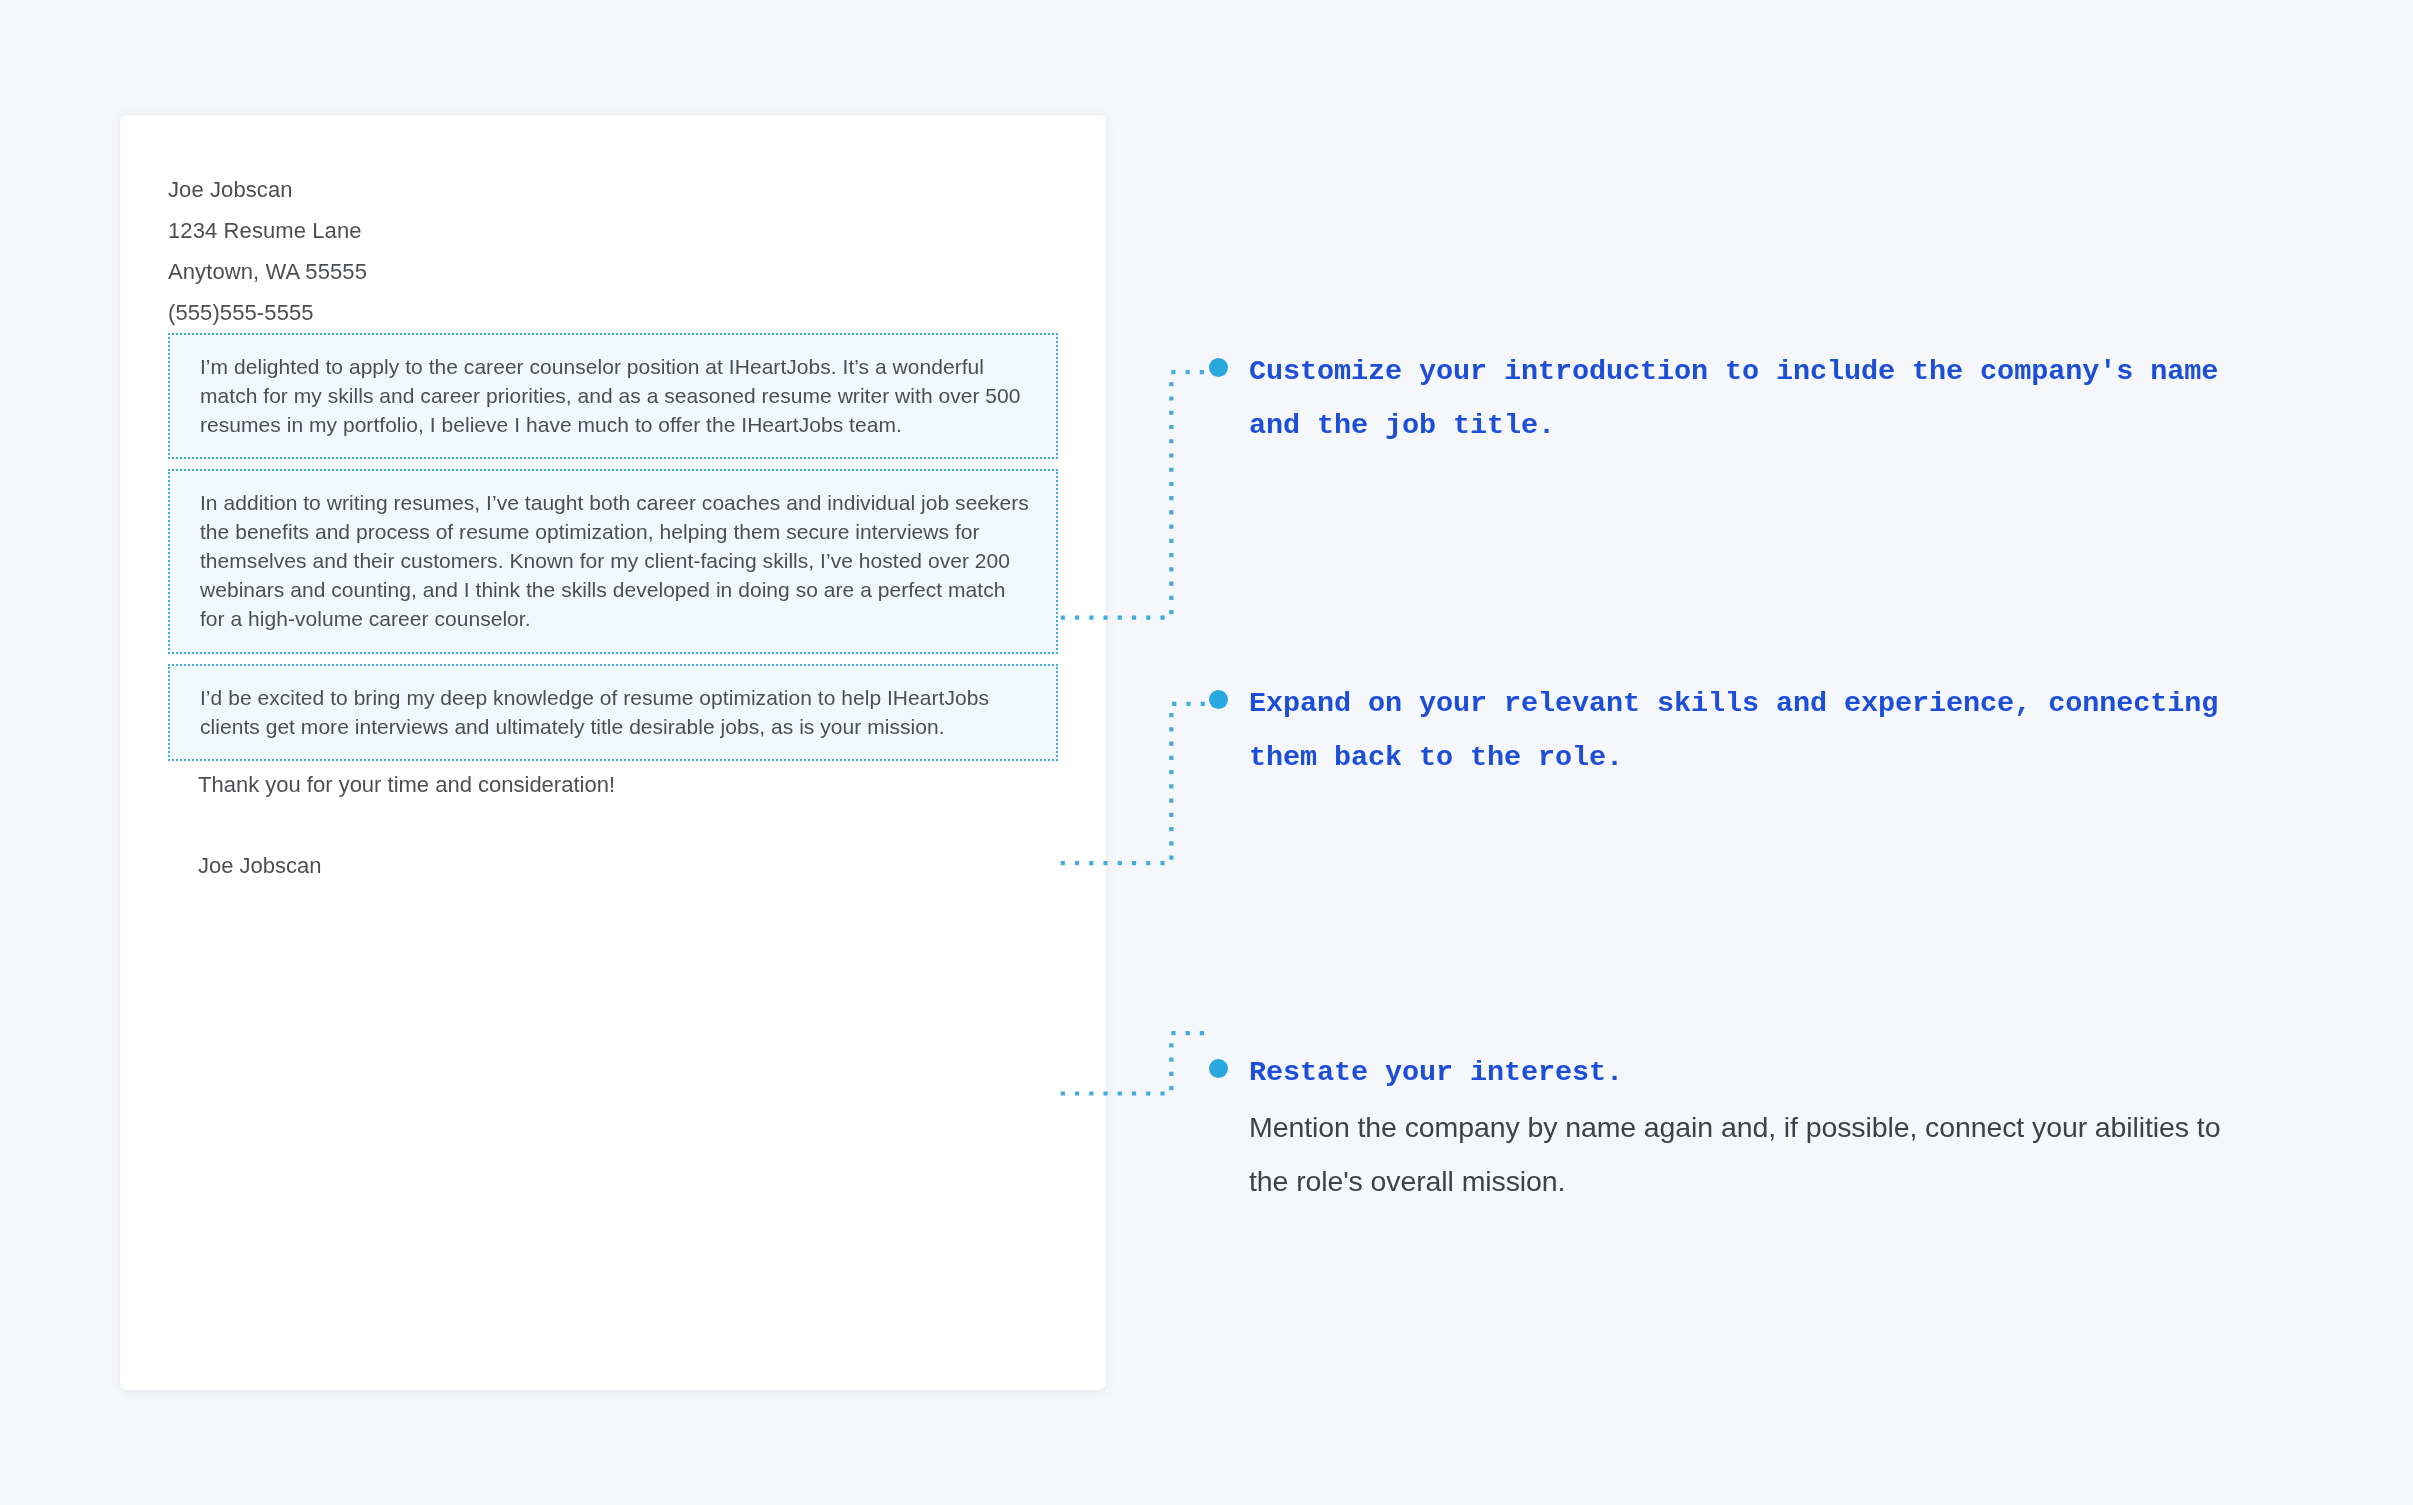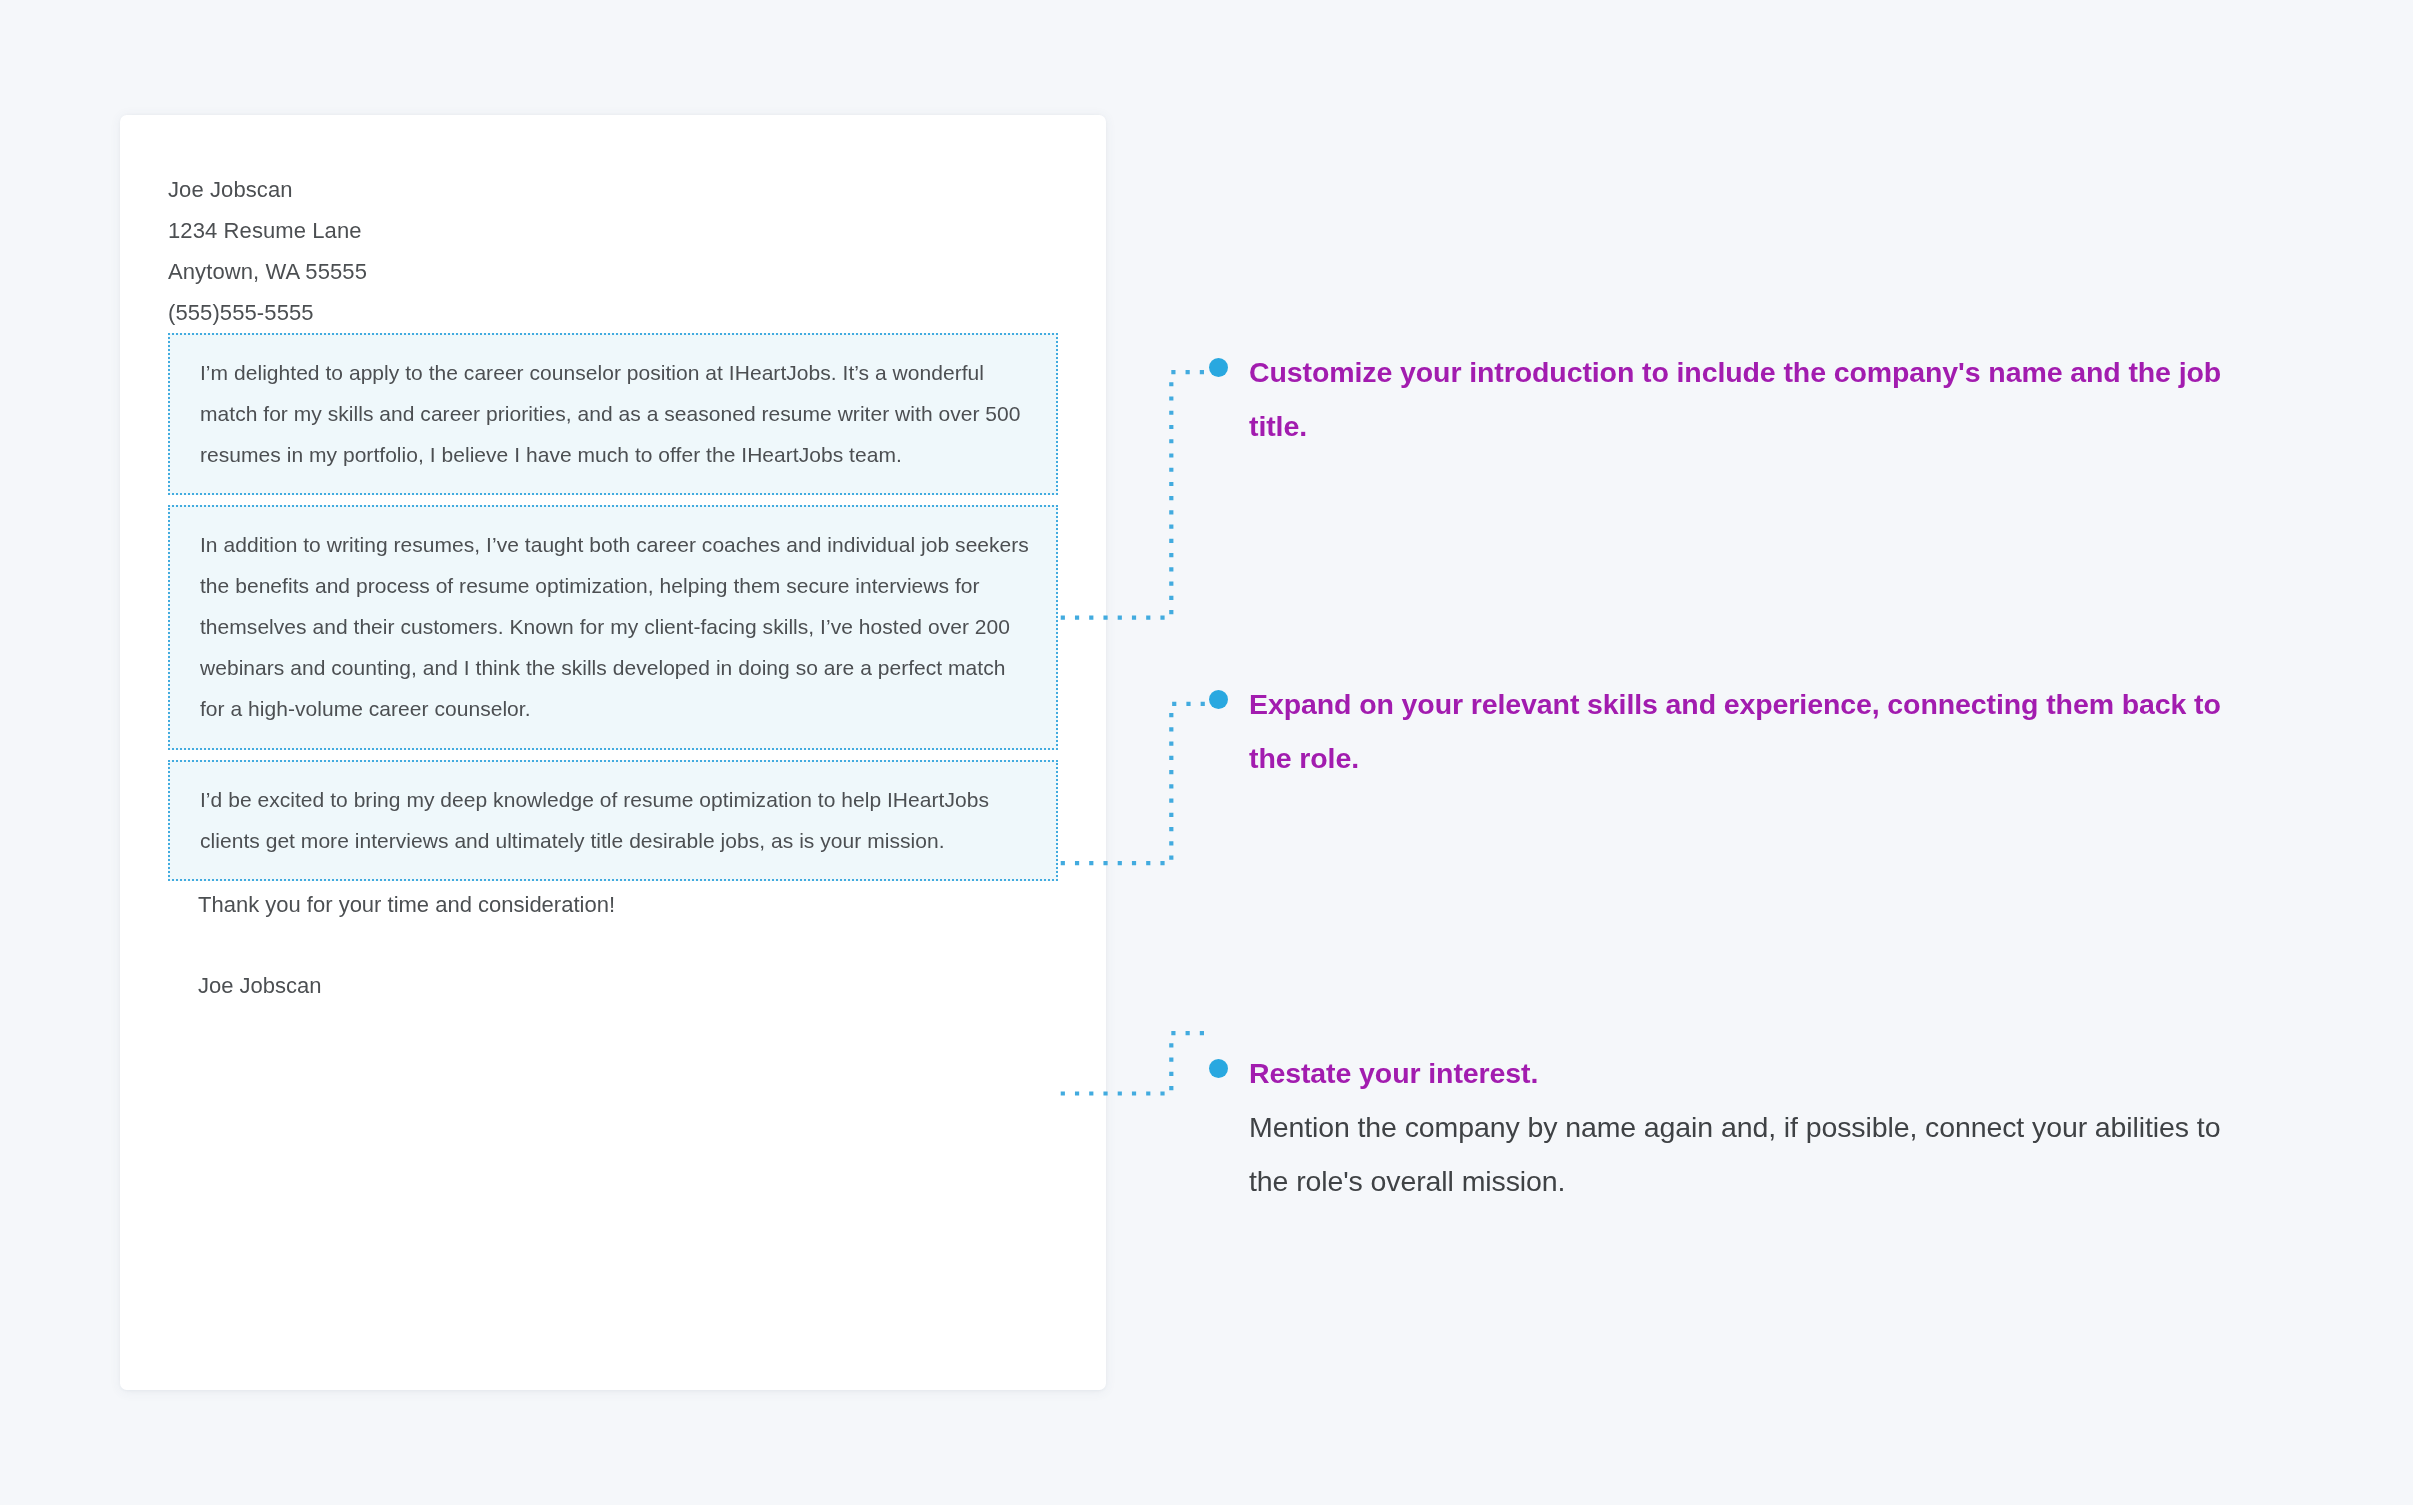--- a/index.html
+++ b/index.html
@@ -61,21 +61,21 @@
   .hl-para {
     position: relative;
     background: #eff8fb;
     border: 2.5px dotted #42abdf;
     padding: 17px 22px 18.4px 30px;
     margin-bottom: 10px;
   }
 
   .hl-para p {
     font-size: 21px;
-    line-height: 41px;
+    line-height: 29px;
     color: #4c4f52;
     letter-spacing: 0.04px;
   }
 
   .closing-line {
     font-size: 22px;
     line-height: 28.5px;
     color: #4c4f52;
     margin-left: 30px;
   }
@@ -106,22 +106,23 @@
     border-radius: 50%;
     background: #29a8e0;
   }
 
   .anno-body { margin-left: 40px; }
 
   .anno-title {
     font-size: 28.5px;
     line-height: 54px;
     font-weight: bold;
-    color: #a21caf;
+    color: #1d4ed8;
     letter-spacing: -0.1px;
+    font-family: Liberation Mono, monospace;
   }
 
   .anno-desc {
     font-size: 28.5px;
     line-height: 54px;
     color: #3f4245;
     letter-spacing: -0.1px;
   }
 </style>
 </head>

